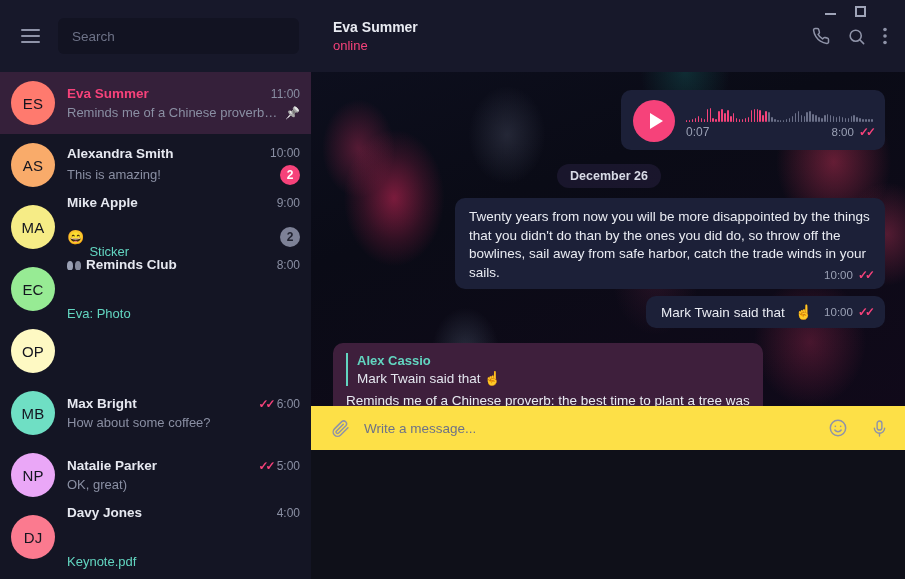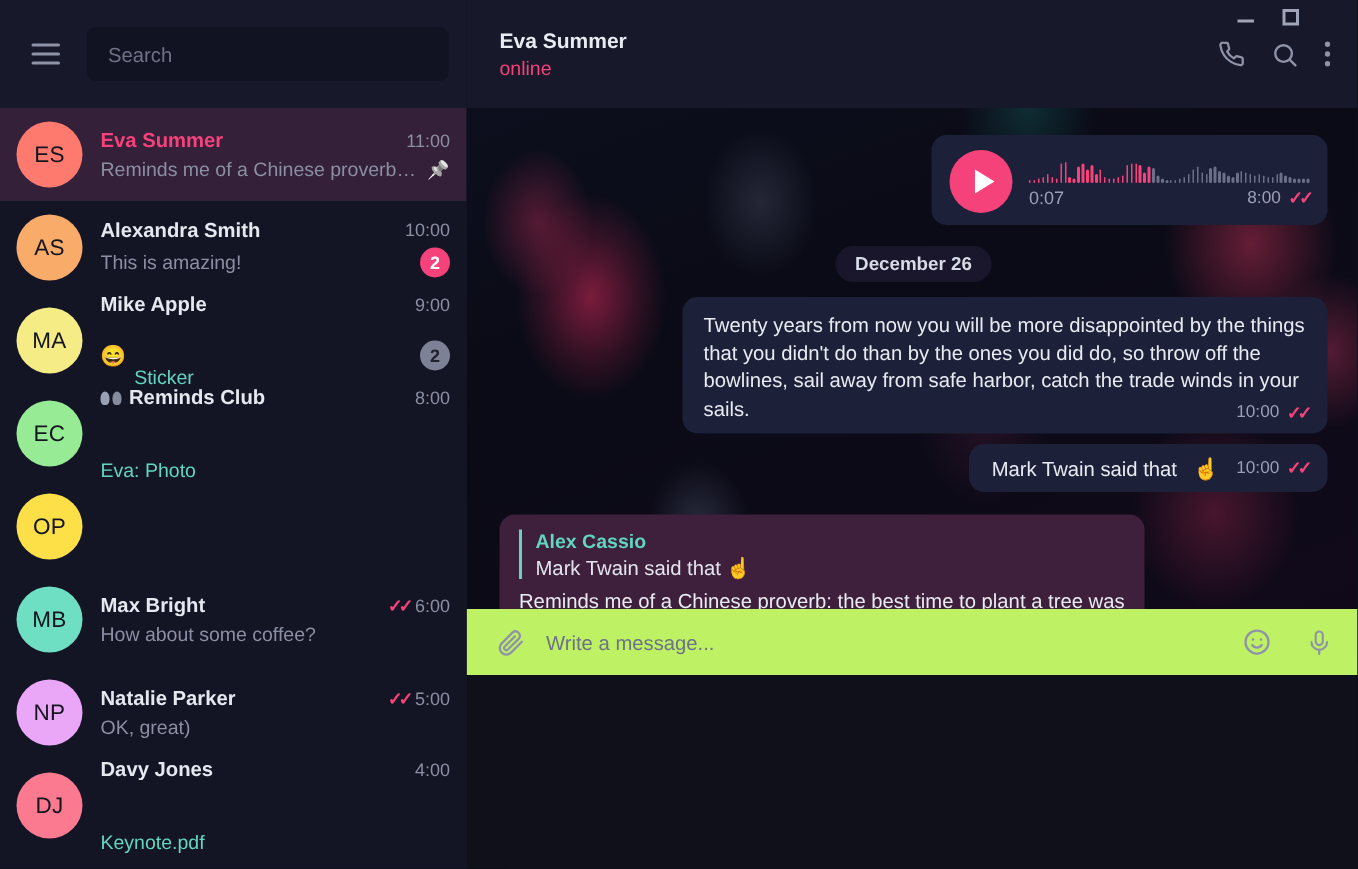--- a/index.html
+++ b/index.html
@@ -175,21 +175,21 @@
 
   .reply-bubble { padding: 10px 1px 8px 13px; width: 445px; margin-top: 15px; }
   .reply-head { border-left: 2px solid #62d5c0; padding-left: 9px; margin-bottom: 6px; }
   .reply-name { font-size: 13px; font-weight: 700; color: #62d5c0; }
   .reply-text { font-size: 13.5px; color: #e3e5ee; margin-top: 2px; }
   .reply-body { font-size: 13.5px; line-height: 18.5px; color: #e9ebf2; }
   .reply-foot { display: flex; justify-content: flex-end; margin-top: -16px; }
 
   
   .composer {
-    position: relative; z-index: 6; height: 44px; flex: 0 0 44px; background: #bef264;
+    position: relative; z-index: 6; height: 44px; flex: 0 0 44px; background: #fde047;
     display: flex; align-items: center; padding: 0 16px 0 20px; gap: 14px;
   }
   .composer .ph { flex: 1; font-size: 13.5px; color: #6d7287; }
   .composer svg { display: block; }
   .c-icons { display: flex; align-items: center; gap: 22px; }
 </style>
 </head>
 <body>
 
 <div class="app">
@@ -275,21 +275,21 @@
               <span class="chat-time">
                 <span>8:00</span>
               </span>
             </div>
             <div class="chat-line2">
               <span class="chat-msg media"><span class="sender">Eva:</span> <span>Photo</span></span>
             </div>
           </div>
         </div>
         <div class="chat-row">
-          <div class="avatar" style="background: #fde047;">OP</div>
+          <div class="avatar" style="background: #fef9c3;">OP</div>
         </div>
         <div class="chat-row">
           <div class="avatar" style="background: rgb(111, 223, 196);">MB</div>
           <div class="chat-main">
             <div class="chat-line1">
               <span class="chat-name">Max Bright</span>
               <span class="chat-time">
                 <span class="ticks">✓✓</span>
                 <span>6:00</span>
               </span>

